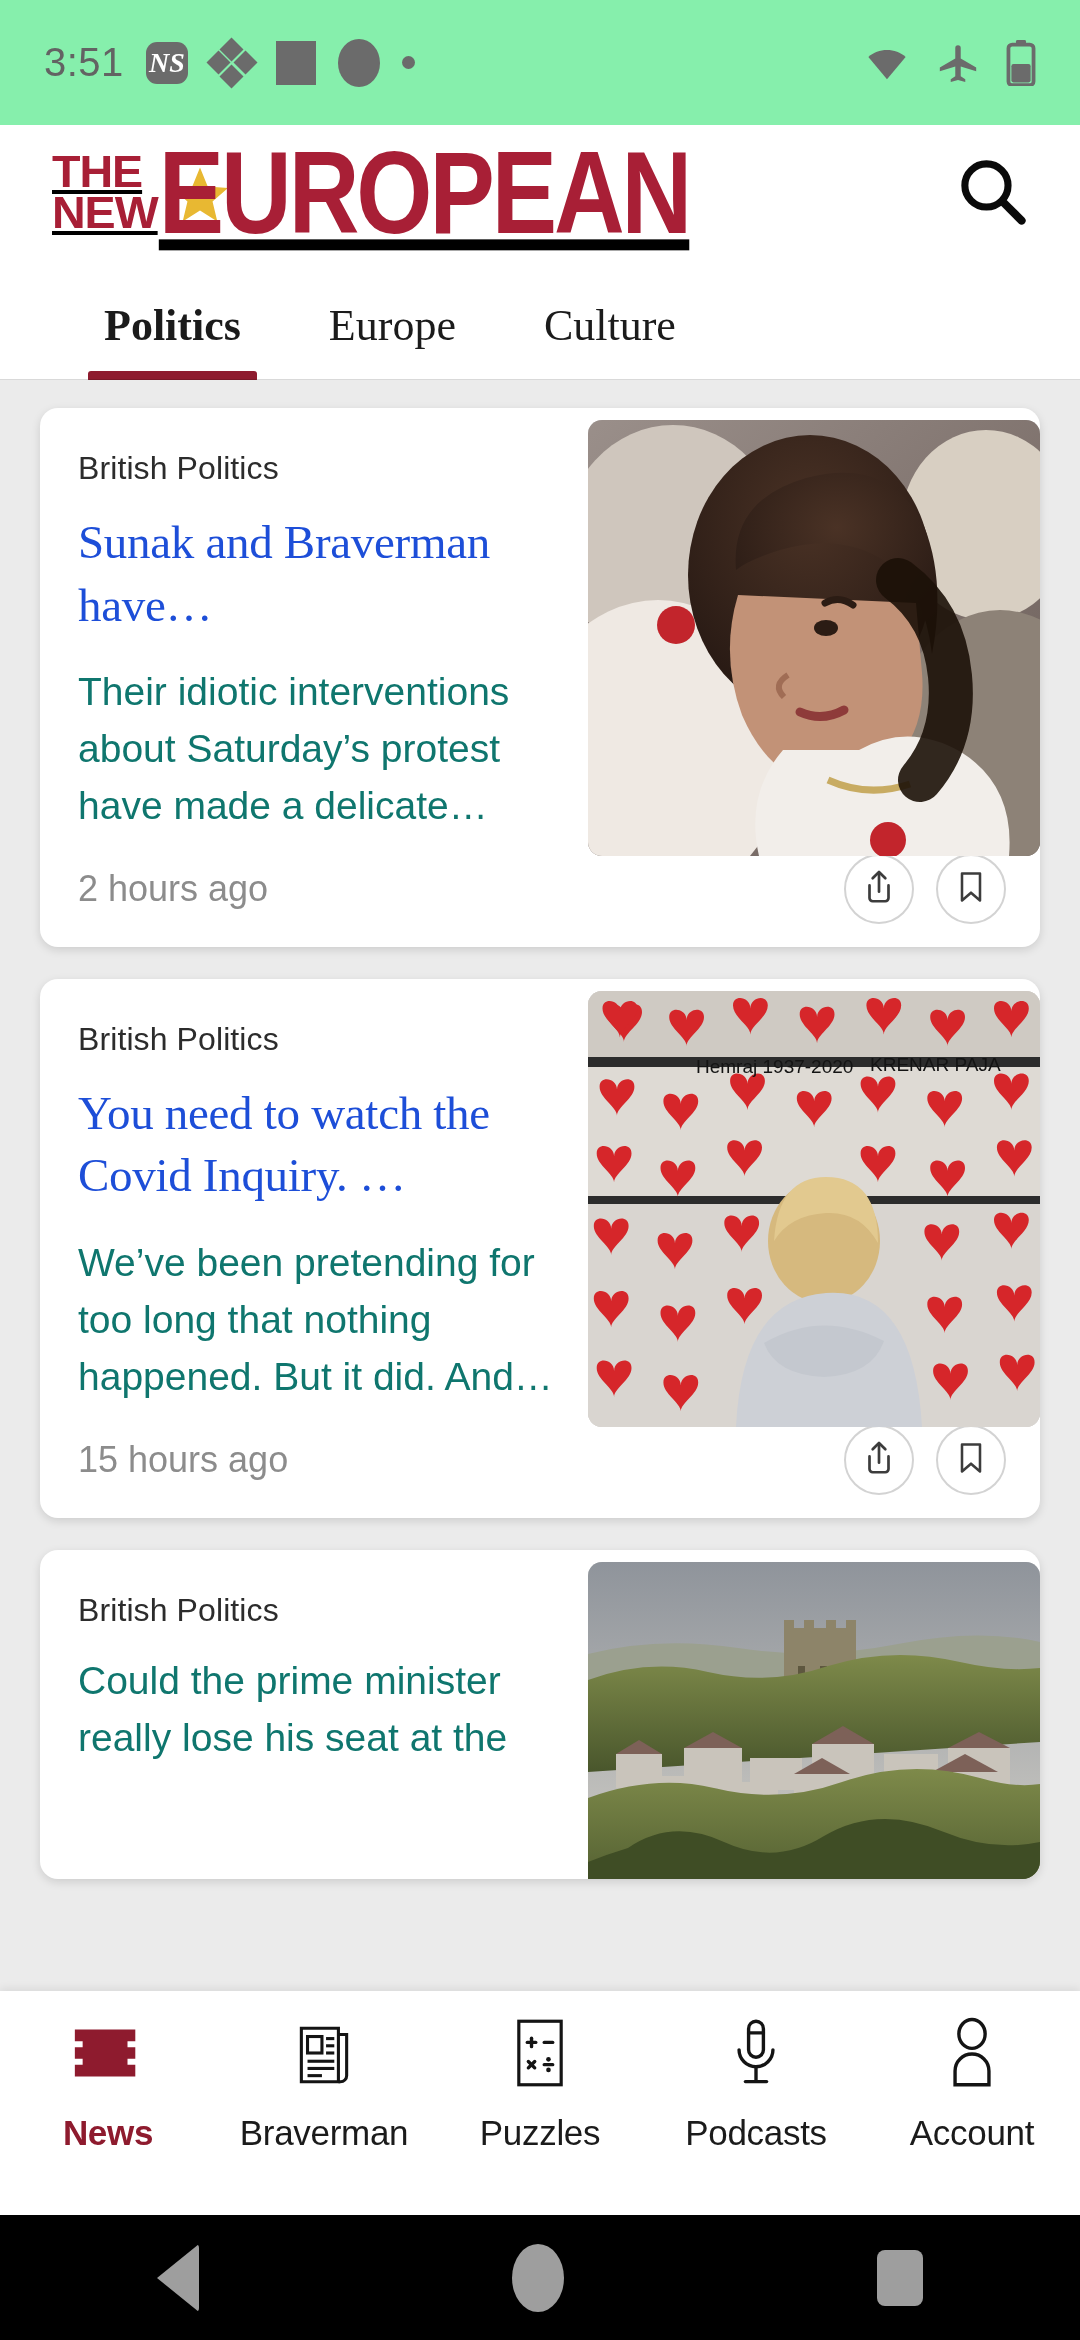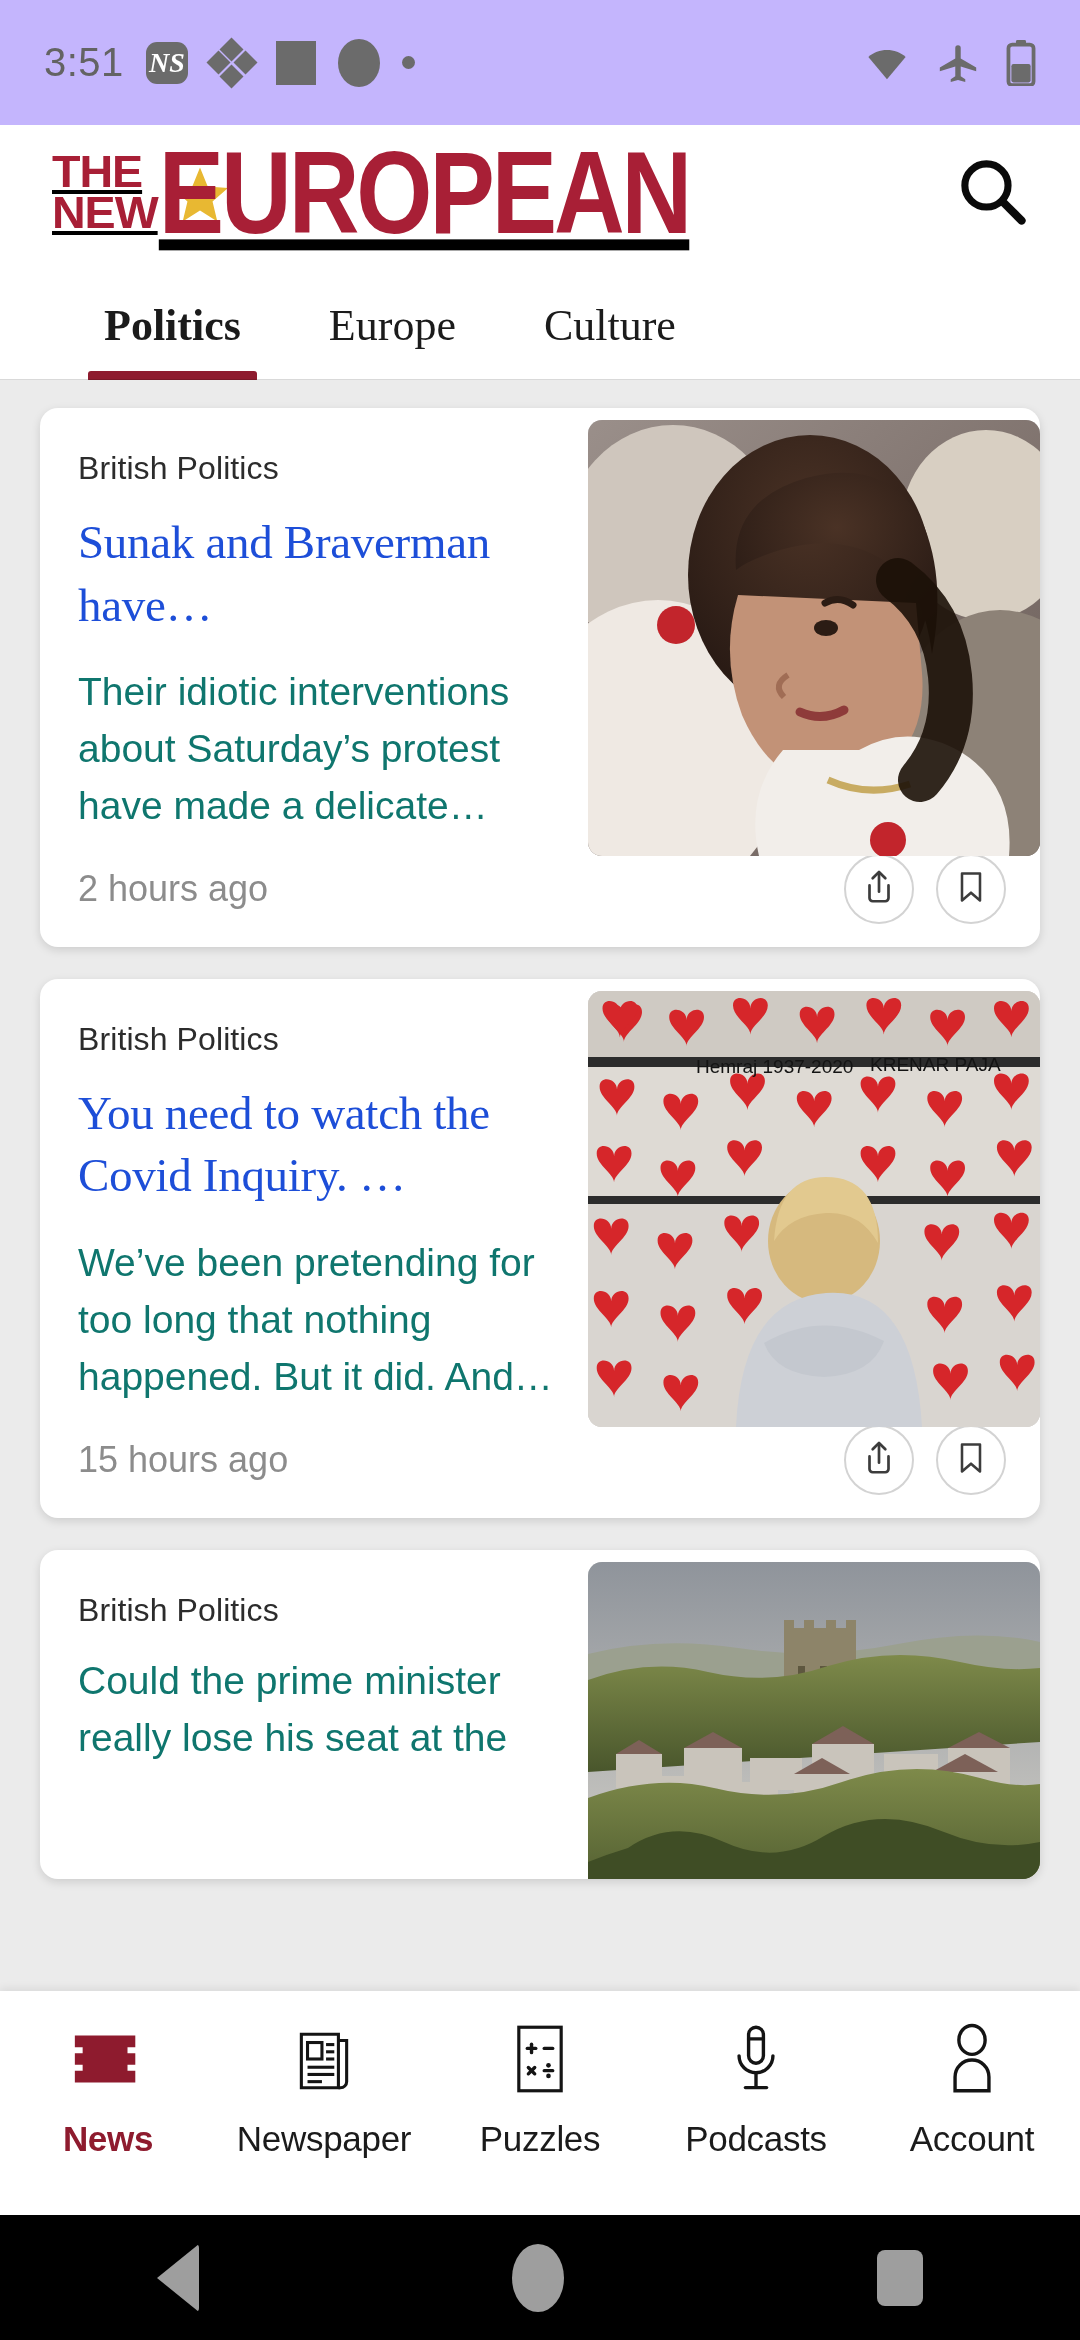--- a/index.html
+++ b/index.html
@@ -7,21 +7,21 @@
   body {
     background:#ffffff;
     font-family:"Liberation Sans", sans-serif;
     -webkit-font-smoothing:antialiased;
     overflow:hidden;
   }
   #screen { position:relative; width:1080px; height:2340px; background:#ebebeb; overflow:hidden; }
 
   
   .statusbar{
-    position:relative; height:125px; background:#c4b5fd;
+    position:relative; height:125px; background:#86efac;
     display:flex; align-items:center; padding:0 44px;
   }
   .sb-left{ display:flex; align-items:center; gap:22px; }
   .sb-time{ font-size:40px; color:#636363; letter-spacing:0.5px; font-family:"Liberation Sans",sans-serif; }
   .sb-ns{
     width:42px;height:42px;background:#6b6b6b;color:#fff;
     display:flex;align-items:center;justify-content:center;
     font-family:"Liberation Serif",serif; font-size:28px; font-weight:700; font-style:italic;
     line-height:1;
     border-radius:11px;
@@ -130,21 +130,21 @@
   }
 
   
   .bottomnav{
     position:absolute; left:0; right:0; bottom:125px; height:224px;
     background:#ffffff; display:flex; align-items:flex-start;
     box-shadow:0 -3px 8px rgba(0,0,0,0.07);
   }
   .navitem{
     flex:1; display:flex; flex-direction:column; align-items:center;
-    padding-top:30px; gap:22px;
+    padding-top:24px; gap:22px;
   }
   .navicon{ height:76px; display:flex; align-items:center; justify-content:center; }
   .navlabel{
     font-family:"Liberation Sans",sans-serif; font-size:35px; color:#1b1b1b;
     letter-spacing:-0.3px;
   }
   .navitem.active .navlabel{ color:#8e1b2e; font-weight:700; }
 
   
   .sysnav{
@@ -487,21 +487,21 @@
           <path d="M22 8h4v20a3 3 0 0 1-3 3h-1"></path>
           <rect x="7" y="9" width="7" height="8"></rect>
           <line x1="16" y1="10" x2="20" y2="10"></line>
           <line x1="16" y1="13.5" x2="20" y2="13.5"></line>
           <line x1="16" y1="17" x2="20" y2="17"></line>
           <line x1="7" y1="21" x2="20" y2="21"></line>
           <line x1="7" y1="24.5" x2="20" y2="24.5"></line>
           <line x1="7" y1="28" x2="14" y2="28"></line>
         </svg>
       </div>
-      <div class="navlabel">Newspaper</div>
+      <div class="navlabel">Braverman</div>
     </div>
 
     <div class="navitem">
       <div class="navicon">
         <svg width="58" height="72" viewBox="0 0 26 34">
           <rect x="3" y="2" width="20" height="30" fill="none" stroke="#141414" stroke-width="1.5"></rect>
           <g stroke="#141414" stroke-width="1.6" stroke-linecap="round">
             <line x1="7" y1="12" x2="11" y2="12"></line>
               <line x1="9" y1="10" x2="9" y2="14"></line>
             <line x1="15" y1="12" x2="19" y2="12"></line>

